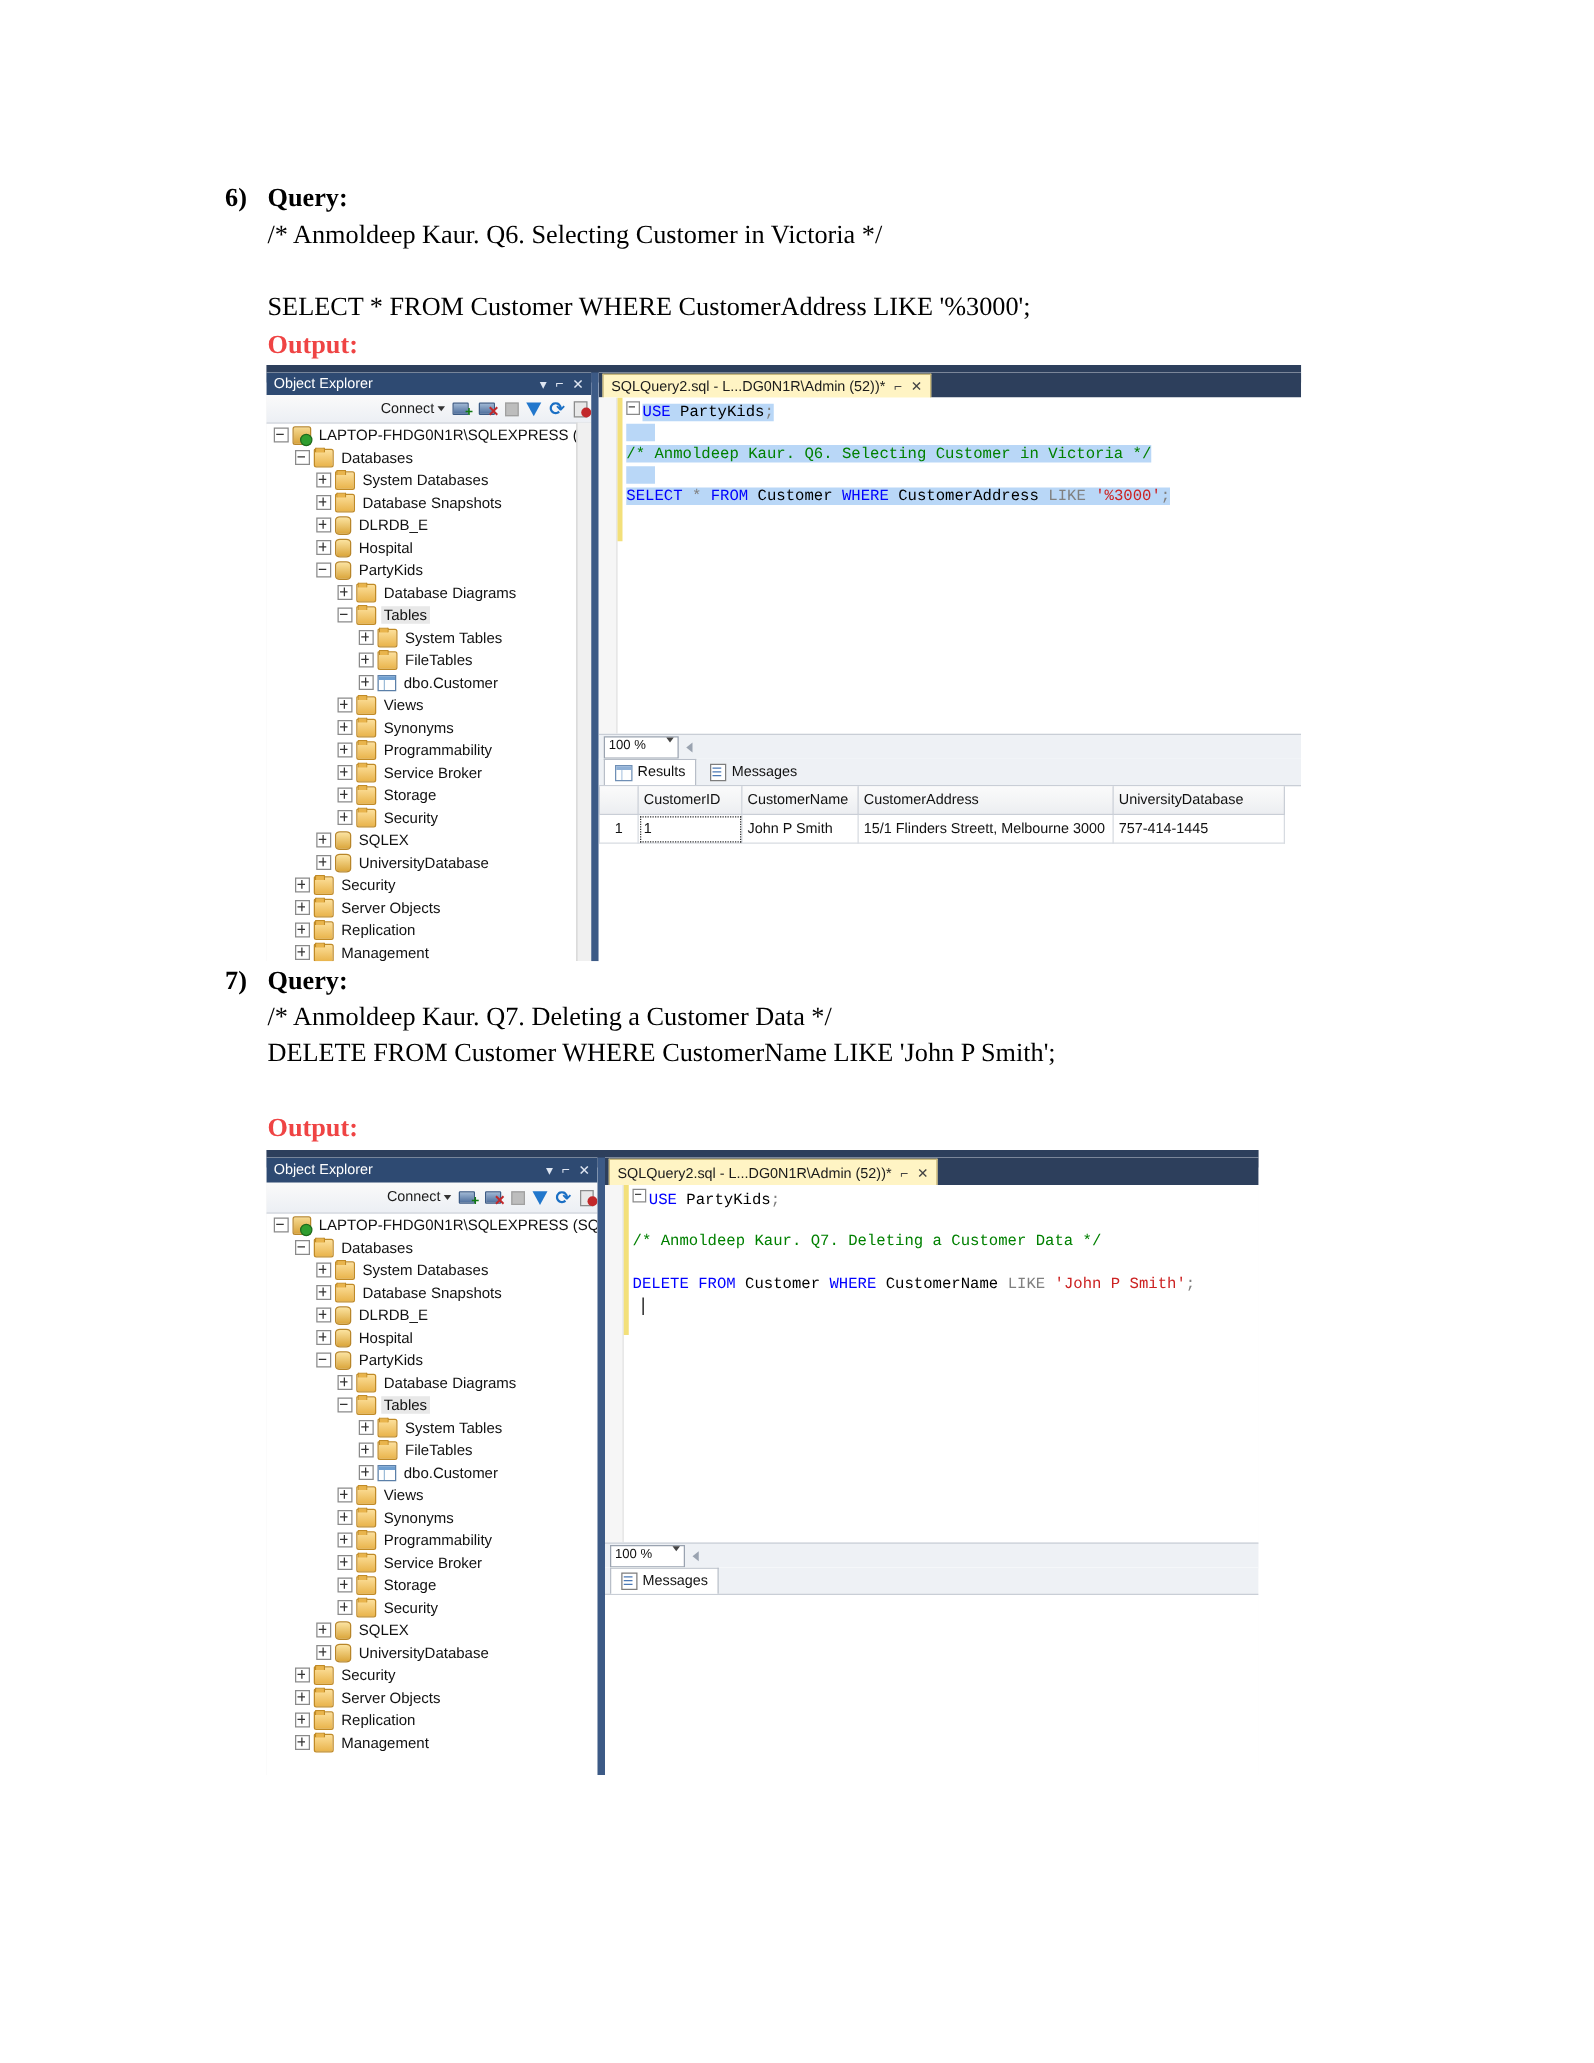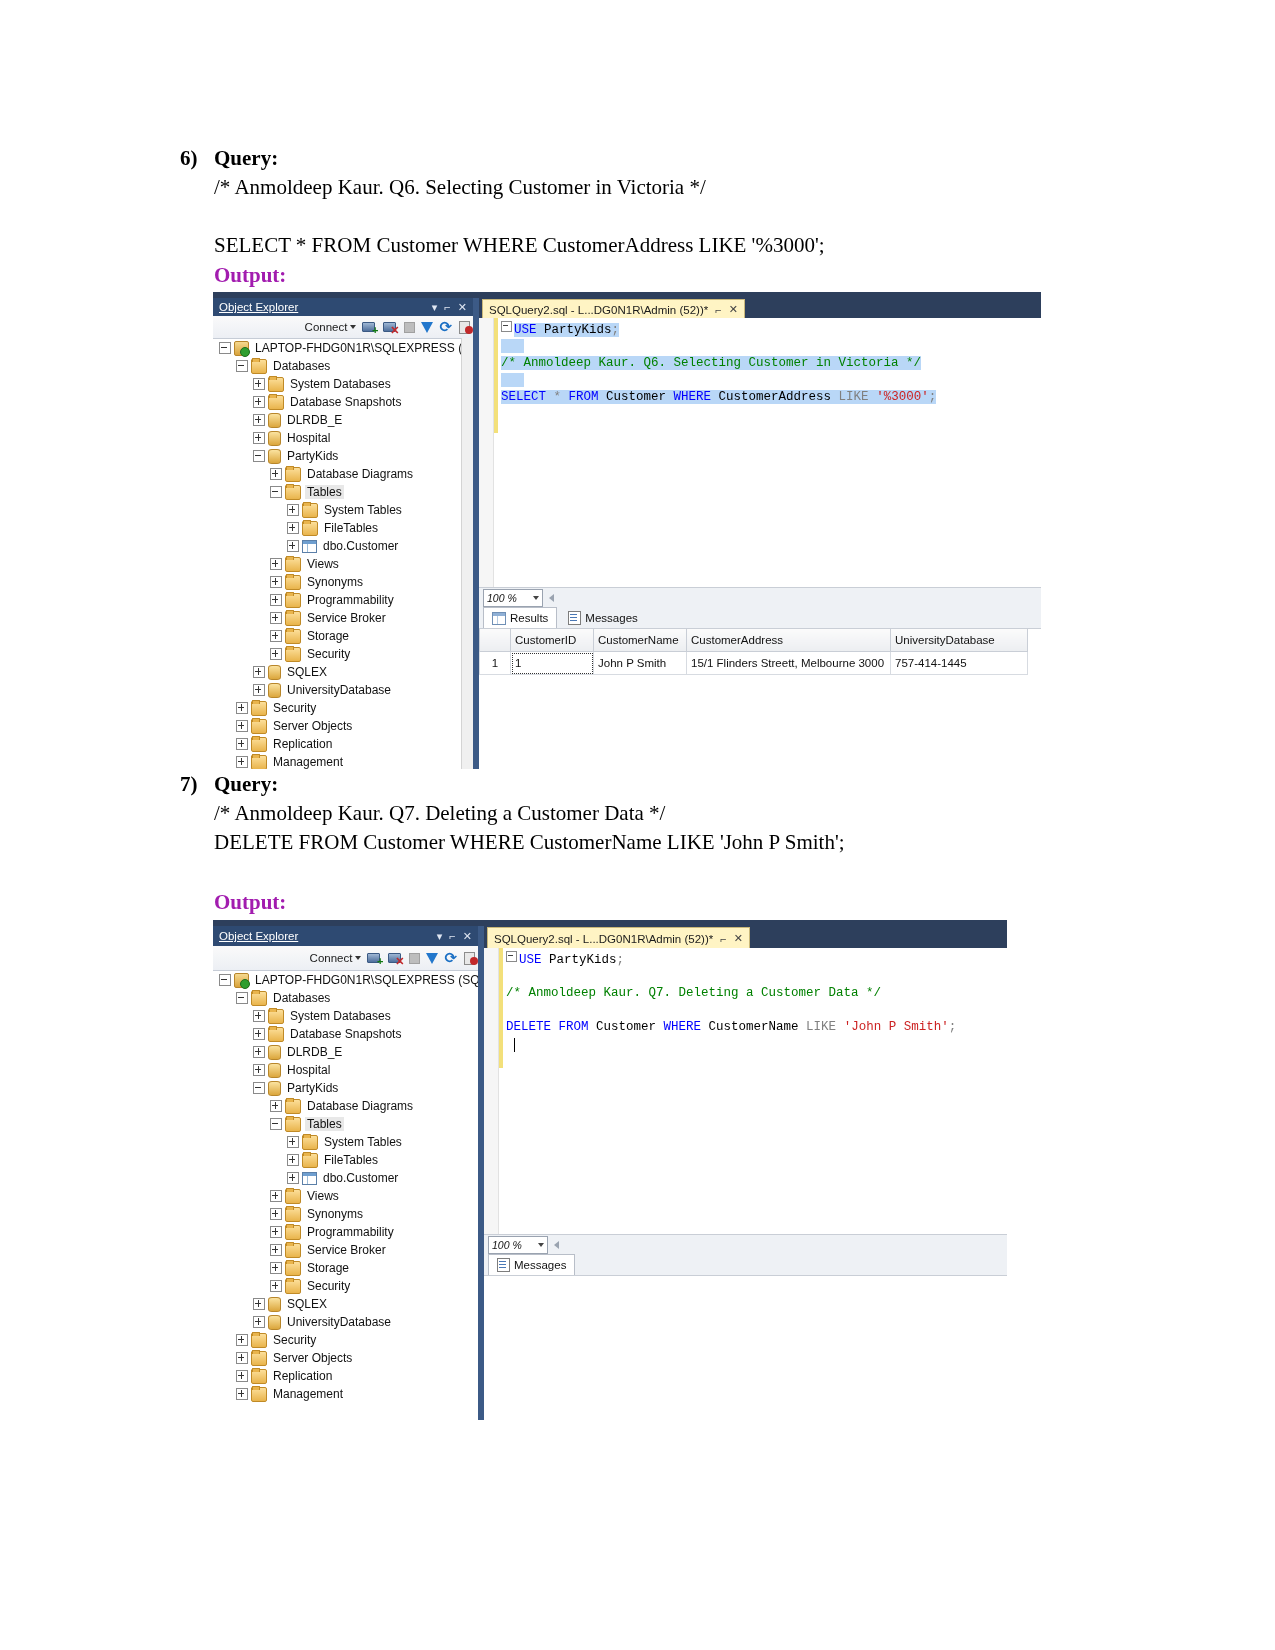--- a/index.html
+++ b/index.html
@@ -38,21 +38,21 @@
   .q-line {
     position: absolute;
     font-size: 21px;
     color: #000;
     white-space: nowrap;
   }
   .q-output {
     position: absolute;
     font-weight: bold;
     font-size: 21px;
-    color: #a21caf;
+    color: #ef4444;
   }
 
   
   .ssms {
     position: absolute;
     background: #fdfdfd;
     overflow: hidden;
   }
   .ssms-topbar {
     position: absolute;
@@ -71,21 +71,21 @@
     height: 18px;
     background: #2e4a72;
     color: #ffffff;
     font-family: "Liberation Sans", sans-serif;
     font-size: 11.5px;
     display: flex;
     align-items: center;
     padding-left: 6px;
     position: relative;
   }
-  .oe-title-text { flex: 1; text-decoration: underline; }
+  .oe-title-text { flex: 1; }
   .oe-title-btns {
     display: flex;
     align-items: center;
     gap: 7px;
     padding-right: 6px;
     font-size: 11px;
     color: #dfe6f2;
   }
   .oe-toolbar {
     height: 22px;
@@ -342,27 +342,26 @@
     border-top: 1px solid #c9ced6;
     display: flex;
     align-items: center;
   }
   .zoom-combo {
     width: 52px; height: 16px;
     margin-left: 4px;
     background: #ffffff;
     border: 1px solid #9aa3b0;
     display: flex;
-    align-items: center;
+    align-items: flex-start;
     justify-content: space-between;
     padding: 0 3px;
     font-family: "Liberation Sans", sans-serif;
     font-size: 10.5px;
     color: #111;
-    font-style: italic;
   }
   .zoom-arrow {
     width: 0; height: 0;
     border-left: 3px solid transparent;
     border-right: 3px solid transparent;
     border-top: 4px solid #444;
   }
   .hscroll-left {
     width: 0; height: 0;
     margin-left: 6px;

